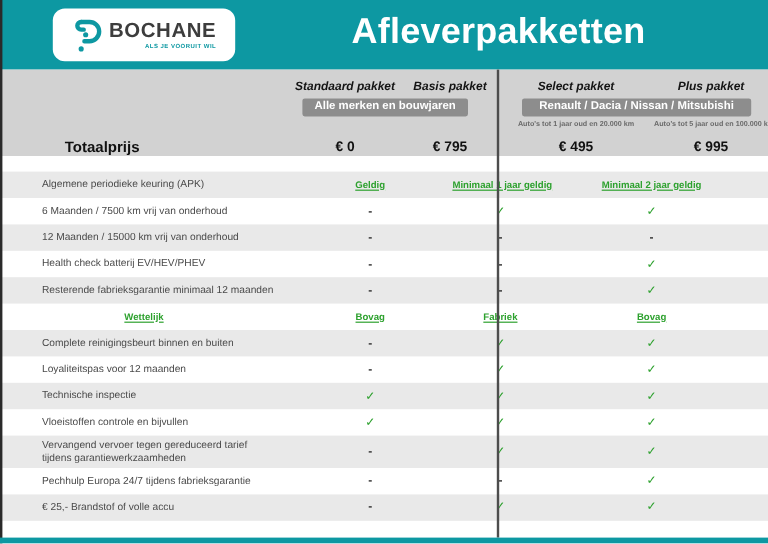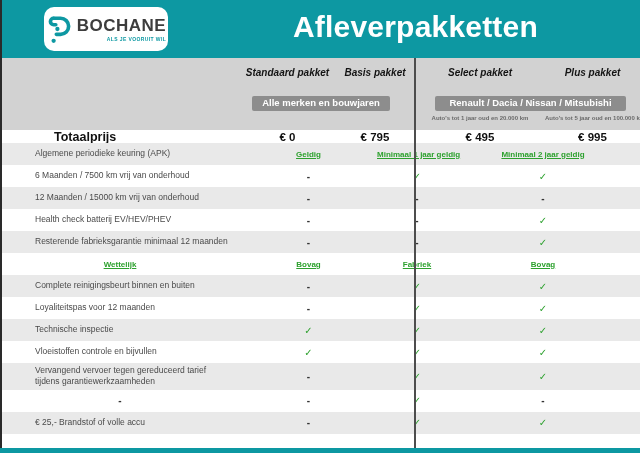--- a/index.html
+++ b/index.html
@@ -1,36 +1,36 @@
 <!DOCTYPE html>
 <html style="--teal: #0d98a2; --green: #2da12e;"><head>
 <meta charset="utf-8">
 <style>
   * { margin:0; padding:0; box-sizing:border-box; }
   body { font-family:"Liberation Sans","DejaVu Sans",sans-serif; background:#fff; }
   .page { position:relative; width:640px; height:453px; background:#fff; overflow:hidden; }
 
   
   .topbar { position:absolute; top:0; left:0; width:640px; height:58px; background:var(--teal,#0d98a2); }
-  .logo-box { position:absolute; left:44px; top:7px; width:124px; height:44px; background:#fff; border-radius:10px;
+  .logo-box { position:absolute; left:44px; top:7px; width:152px; height:44px; background:#fff; border-radius:10px;
               display:flex; align-items:center; justify-content:center; gap:5px; }
   .logo-icon { width:26px; height:30px; flex:0 0 auto; }
   .logo-text { display:flex; flex-direction:column; align-items:flex-end; }
   .brand { font-size:17px; font-weight:700; color:#3d3d3d; letter-spacing:.5px; line-height:18px; }
   .tagline { font-size:5px; font-weight:700; color:var(--teal,#0d98a2); letter-spacing:.4px; margin-top:1px; }
   .title { position:absolute; left:293px; top:10px; font-size:30px; font-weight:700; color:#fff; letter-spacing:.2px; }
 
   
   .grid { display:grid; grid-template-columns:240px 95px 80px 130px 95px; align-items:center; }
 
   
   .head-gray { position:absolute; top:58px; left:0; width:640px; height:72px; background:#d2d2d2; }
   .col-heads { margin-top:7px; height:15px;font-style:italic; }
   .col-head { text-align:center; font-size:10px; font-weight:700; color:#141414; white-space:nowrap; }
-  .pill-row { display:grid; grid-template-columns:240px 175px 225px; height:15px; margin-top:16px; }
+  .pill-row { display:grid; grid-template-columns:240px 175px 225px; height:15px; margin-top:2px; }
   .pill { background:#8d8d8d; color:#fff; font-size:9.5px; font-weight:700; text-align:center;
           line-height:14px; border-radius:2px; white-space:nowrap; }
   .pill-left  { grid-column:2; margin:0 25px 0 12px; }
   .pill-right { grid-column:3; margin:0 14px 0 20px; }
   .cap-row { height:12px; margin-top:1px; }
   .caption { grid-column:span 1; text-align:center; font-size:6px; font-weight:700; color:#6a6a6a; white-space:nowrap; }
   .cap-select { grid-column:4; } .cap-plus { grid-column:5; }
   .total-row { height:22px; margin-top:2px; }
   .total-label { padding-left:54px; font-size:12.5px; font-weight:700; color:#111; }
   .price { text-align:center; font-size:11.5px; font-weight:700; color:#111; }
@@ -178,20 +178,21 @@
 
     <div class="grid row alt">
       <div class="cell label">Vervangend vervoer tegen gereduceerd tarief tijdens garantiewerkzaamheden</div>
       <div class="cell val dash">-</div>
       <div class="cell val check">✓</div>
       <div class="cell val check">✓</div>
       <div class="cell val check">✓</div>
     </div>
 
     <div class="grid row">
+      <div class="cell label">Pechhulp Europa 24/7 tijdens fabrieksgarantie</div>
       <div class="cell val dash">-</div>
       <div class="cell val dash">-</div>
       <div class="cell val check">✓</div>
       <div class="cell val dash">-</div>
     </div>
 
     <div class="grid row alt">
       <div class="cell label">€ 25,- Brandstof of  volle accu</div>
       <div class="cell val dash">-</div>
       <div class="cell val check">✓</div>

